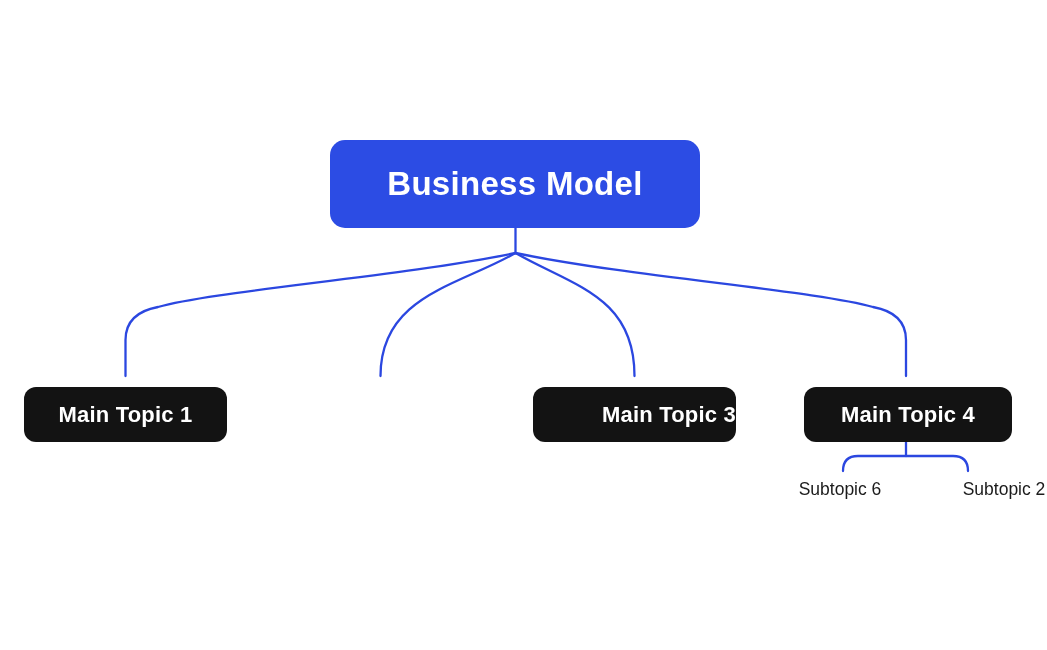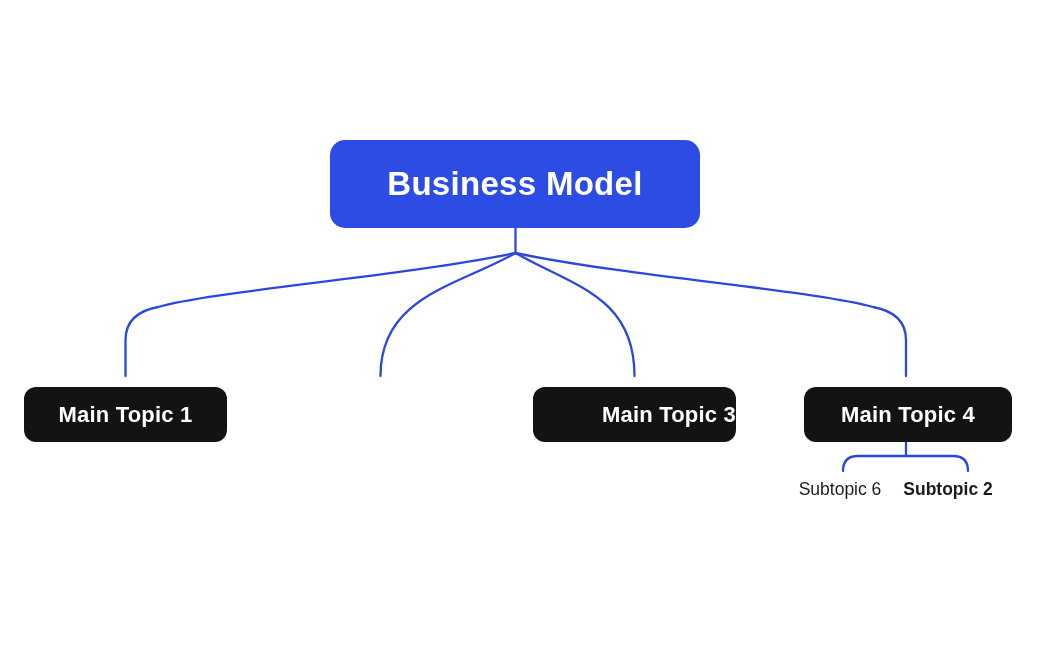--- a/index.html
+++ b/index.html
@@ -62,21 +62,21 @@
     position: absolute;
     top: 479px;
     transform: translateX(-50%);
     color: #1b1b1b;
     font-size: 17.5px;
     font-weight: 500;
     white-space: nowrap;
     cursor: pointer;
   }
   .node-subtopic-1 { left: 840px; }
-  .node-subtopic-2 { left: 948px; font-weight: bold; }
+  .node-subtopic-2 { left: 1004px; }
 </style>
 </head>
 <body>
 
 <div class="canvas">
 
   <svg class="connectors" width="1047" height="650" viewBox="0 0 1047 650" fill="none" stroke-width="2.3" stroke-linecap="round" stroke-linejoin="round">
     <path d="M 515.5 228 L 515.5 253" stroke="#2b47e0"></path>
     <path d="M 515.5 253 C 400 277, 212 291, 158 307 Q 125.5 313 125.5 340 L 125.5 376" stroke="#2b47e0"></path>
     <path d="M 515.5 253 C 458 286, 380.5 296, 380.5 376" stroke="#2b47e0"></path>

